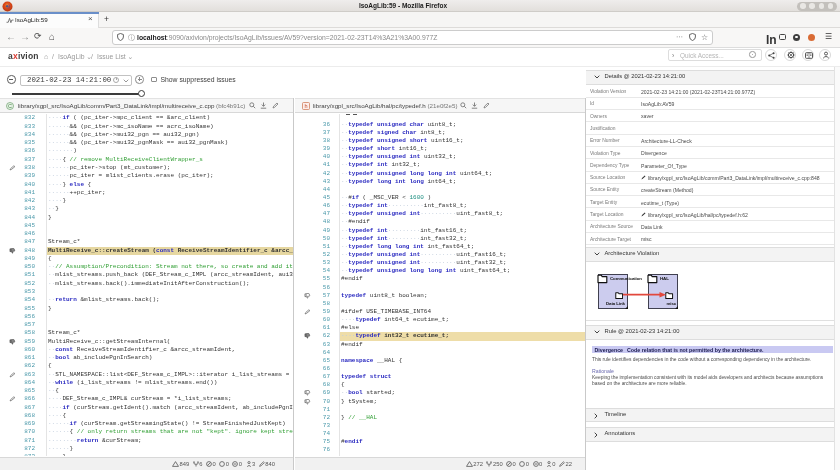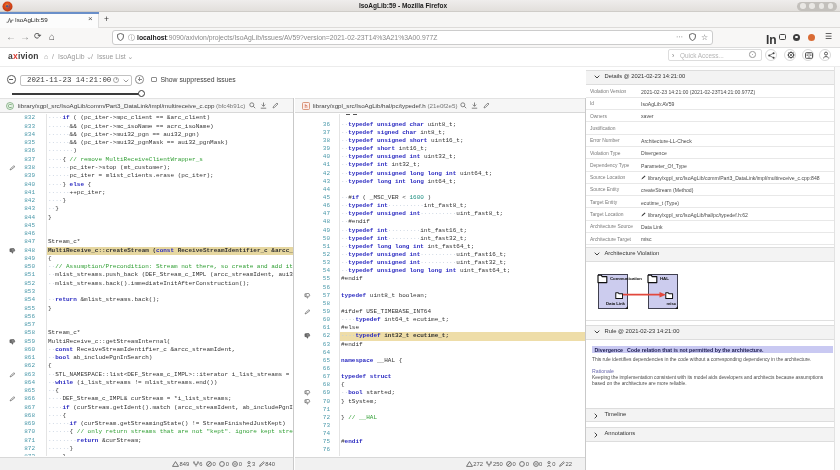--- a/index.html
+++ b/index.html
@@ -179,21 +179,21 @@
     </svg> 
     <svg class="abs" style="left:822px;top:51px" width="8" height="8" viewBox="0 0 8 8">
       <circle cx="4" cy="2.6" r="1.5" fill="none" stroke="#444" stroke-width="0.9"></circle>
       <path d="M1.2 7.2 q2.8-3.4 5.6 0" fill="none" stroke="#444" stroke-width="0.9"></path>
     </svg>
 
  <div class="abs" id="toolrow"></div>
  <div class="opcirc" style="left:7px;top:75.2px"></div>
  <div class="abs" style="left:9.4px;top:78.7px;width:4px;height:1.1px;background:#5a5a5a"></div>
  <div class="abs" id="datebox"></div>
- <div class="abs" id="datetext">2021-11-23 14:21:00</div>
+ <div class="abs" id="datetext">2021-02-23 14:21:00</div>
  <div class="abs" style="left:113px;top:76.8px;width:6px;height:6px;border:1px solid #aaa;border-radius:50%"></div>
  <div class="abs" style="left:115.8px;top:78px;width:0.9px;height:2.2px;background:#aaa"></div>
  <div class="abs" style="left:122.5px;top:78.5px">
       <svg width="6" height="4" viewBox="0 0 6 4" style="display:block">
         <path d="M0.7 0.7 L3 3 L5.3 0.7" fill="none" stroke="#999" stroke-width="1"></path>
       </svg>
     </div>
  <div class="opcirc" style="left:135.2px;top:75.2px;border-color:#8a8a8a"></div>
  <div class="abs" style="left:137.6px;top:78.8px;width:4px;height:1px;background:#8a8a8a"></div>
  <div class="abs" style="left:139.1px;top:77.3px;width:1px;height:4px;background:#8a8a8a"></div>

